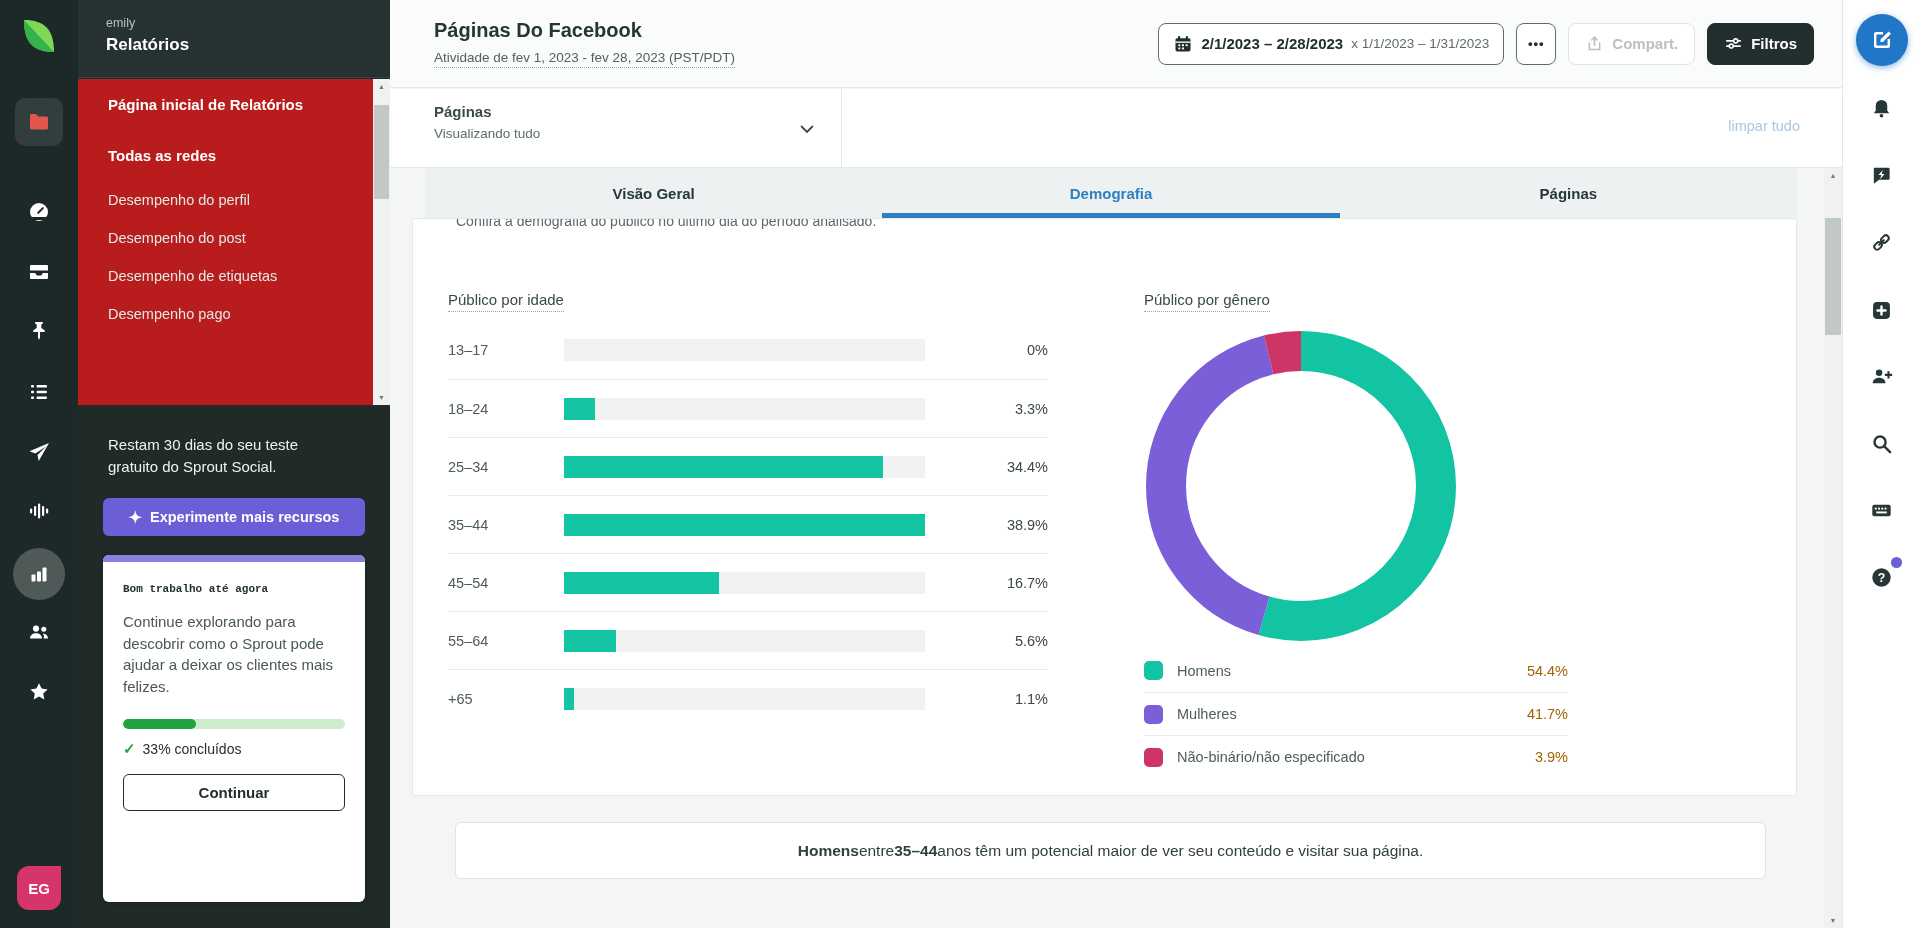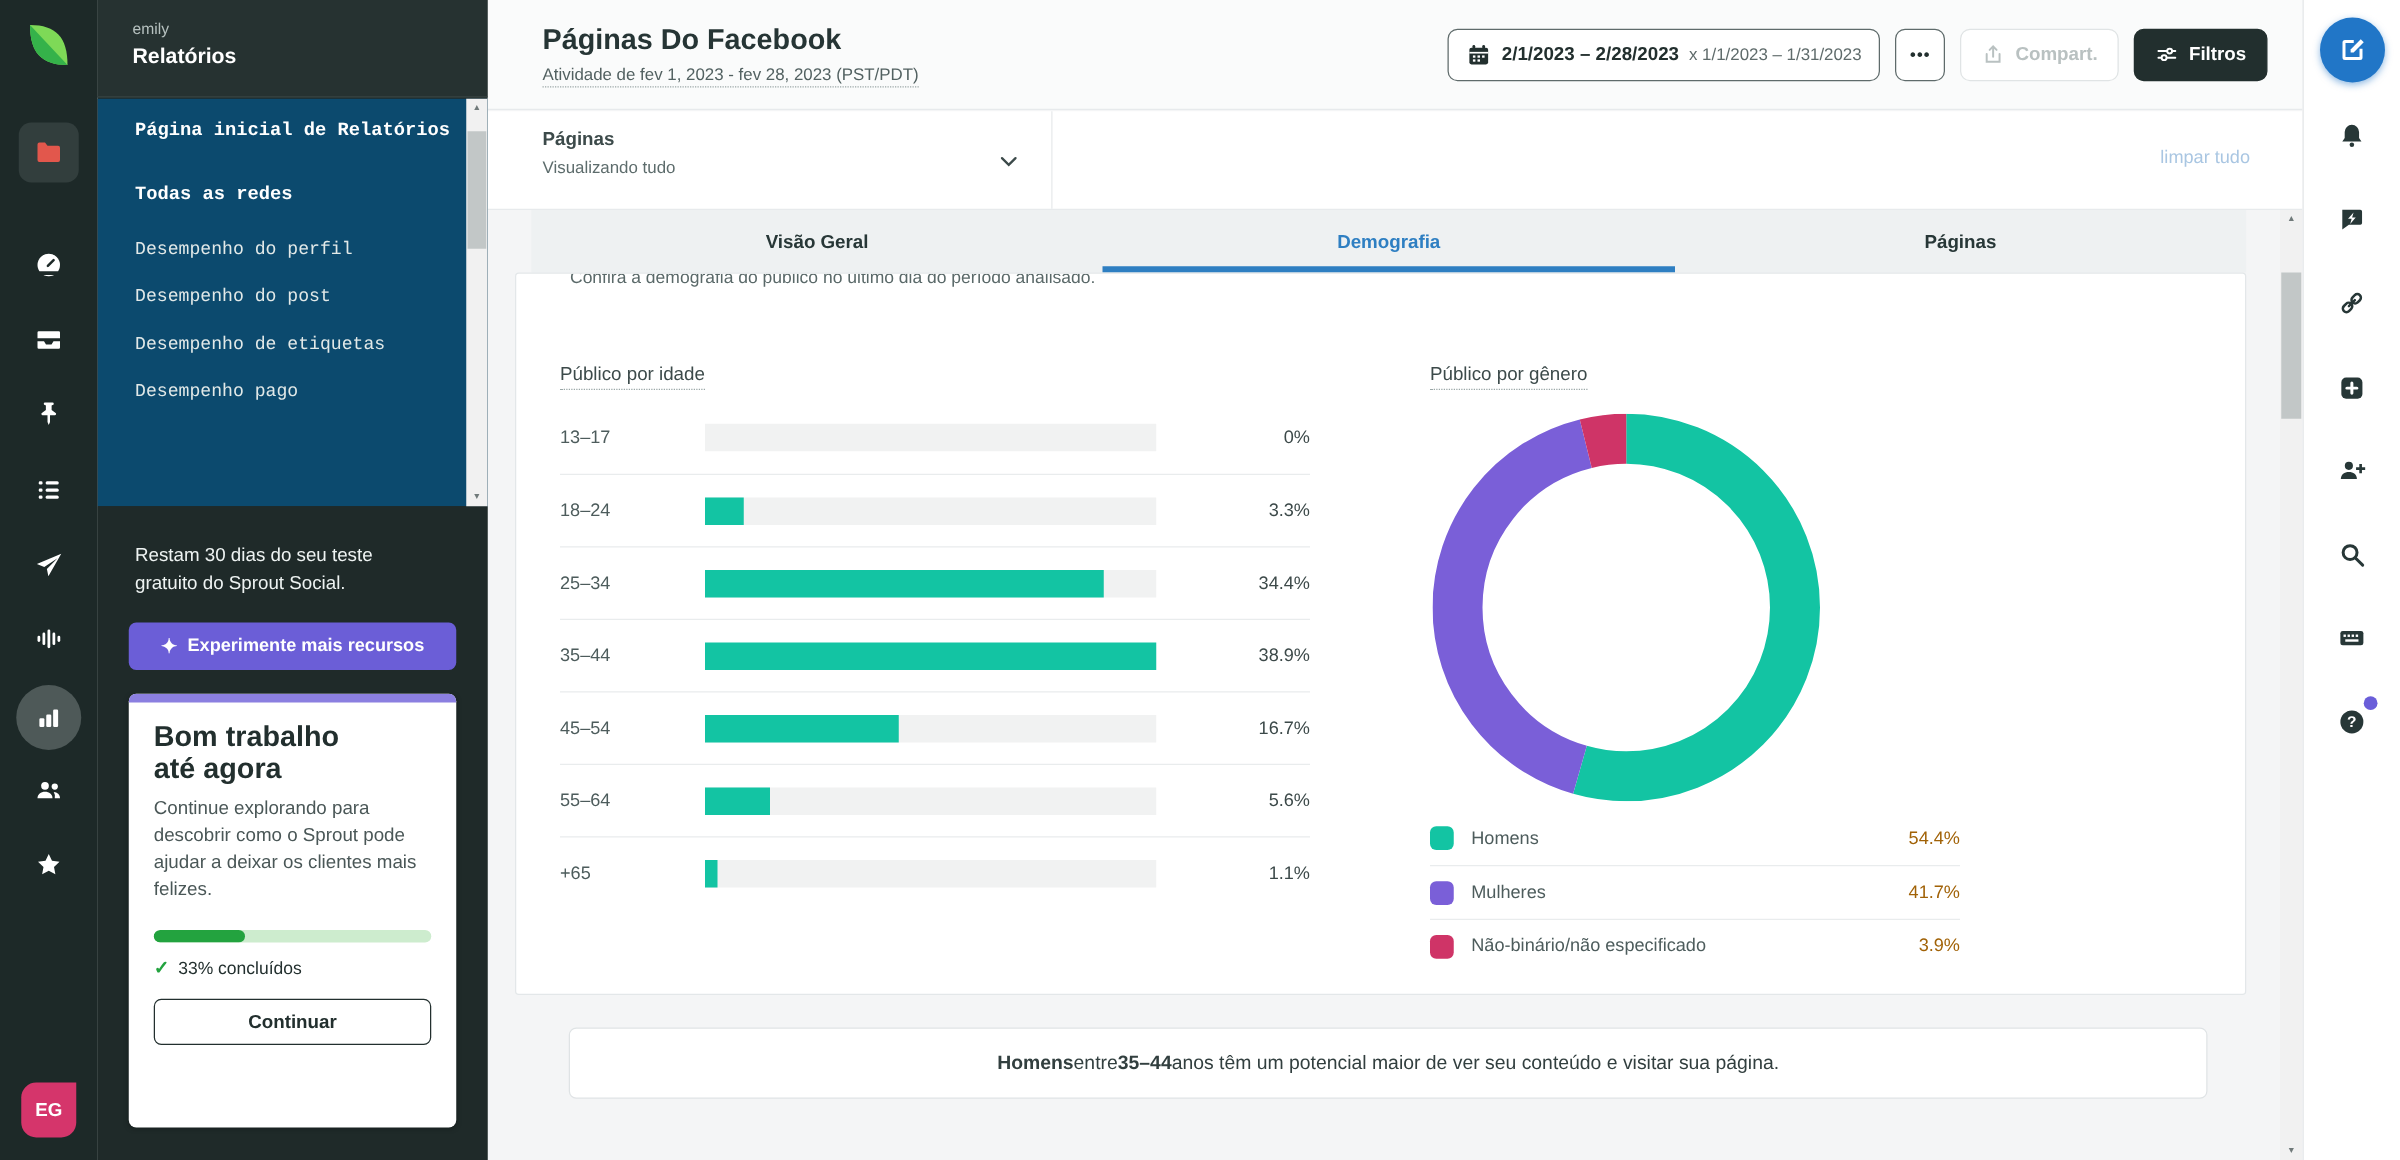--- a/index.html
+++ b/index.html
@@ -12,50 +12,50 @@
   .rail-item svg { width:24px; height:24px; }
   .rail-item.app-active { background:#323e3d; border-radius:10px; }
   .rail-item.circle-active { background:#4e5958; border-radius:50%; width:52px; height:52px; }
   .rail-avatar { position:absolute; left:17px; top:866px; width:44px; height:44px; background:#d5356b; color:#fff; font-size:15px; font-weight:bold; display:flex; align-items:center; justify-content:center; border-radius:12px 0 12px 12px; cursor:pointer; }
 
   
   .sidebar { position:absolute; left:78px; top:0; width:312px; height:928px; background:#1f2a29; z-index:20; }
   .sb-head { position:absolute; top:0; left:0; width:100%; height:78px; background:#263231; border-bottom:1px solid #394443; padding:16px 0 0 28px; }
   .sb-account { font-size:12.5px; color:#b6c1bf; margin-bottom:5px; }
   .sb-title { font-size:17px; font-weight:bold; color:#fff; }
-  .sb-nav { position:absolute; top:79px; left:0; width:100%; height:326px; background:#0c4a6e;font-family:Liberation Mono, monospace; }
+  .sb-nav { position:absolute; top:79px; left:0; width:100%; height:326px; background:#b91c1c; }
   .sb-nav-item { padding:17px 20px 17px 30px; font-size:15px; font-weight:bold; color:#fff; cursor:pointer; display:flex; align-items:center; justify-content:space-between; }
   .sb-nav-item svg { width:16px; height:16px; margin-right:40px; }
   .sb-sub-item { padding:11px 20px 11px 30px; font-size:14.5px; color:#e2e9e8; cursor:pointer; }
   .sb-lower { position:absolute; top:405px; left:0; width:100%; height:523px; background:#1f2a29; }
   .sb-trial { position:absolute; top:29px; left:30px; width:240px; font-size:15px; line-height:22px; color:#eef3f2; }
   .sb-cta { position:absolute; top:93px; left:25px; width:262px; height:38px; background:#6b5ed7; border:none; border-radius:6px; color:#fff; font-size:14.5px; font-weight:bold; font-family:inherit; cursor:pointer; display:flex; align-items:center; justify-content:center; gap:8px; }
   .sb-cta .spark { font-size:16px; }
   .sb-card { position:absolute; top:150px; left:25px; width:262px; height:347px; background:#fff; border-radius:6px; overflow:hidden; box-shadow:0 1px 4px rgba(0,0,0,.25); }
   .sb-card-strip { height:7px; background:#8b7fe0; }
   .sb-card-body { padding:15px 20px 0 20px; }
-  .sb-card-title { font-size:23px; font-weight:bold; color:#222f2e; line-height:25px; margin-bottom:9px; width:150px; }
+  .sb-card-title { font-size:11px; font-weight:bold; color:#222f2e; line-height:25px; margin-bottom:9px; width:150px;font-family:Liberation Mono, monospace; }
   .sb-card-text { font-size:15px; color:#4a5757; line-height:21.5px; margin-bottom:22px; }
   .progress-track { width:100%; height:10px; background:#cdecce; border-radius:5px; overflow:hidden; margin-bottom:11px; }
   .progress-fill { height:100%; background:#23a33f; border-radius:5px; }
   .progress-label { font-size:14px; color:#222f2e; margin-bottom:16px; display:flex; align-items:center; gap:7px; }
   .progress-label .chk { color:#23a33f; font-weight:bold; font-size:15px; }
   .sb-continue { width:222px; height:37px; background:#fff; border:1px solid #222f2e; border-radius:6px; font-family:inherit; font-size:15px; font-weight:bold; color:#222f2e; cursor:pointer; }
 
   
   .os-scroll { position:absolute; background:#f1f1f1; z-index:25; }
   .os-scroll .arrow { position:absolute; left:0; width:100%; height:15px; color:#707a7a; font-size:7px; display:flex; align-items:center; justify-content:center; cursor:pointer; }
   .os-scroll .thumb { position:absolute; left:1px; right:1px; background:#c2c7c7; cursor:pointer; }
   .sb-scrollbar { right:0; top:79px; width:17px; height:326px; }
   .main-scrollbar { right:0; top:168px; width:18px; height:760px; }
 
   
   .main { position:absolute; left:390px; top:0; width:1452px; height:928px; background:#f4f5f6; }
   .main-header { position:absolute; top:0; left:0; width:100%; height:88px; background:#fafbfb; border-bottom:1px solid #e7eaec; display:flex; align-items:center; justify-content:space-between; padding:0 28px 0 44px; }
-  .page-title { font-size:23px; font-weight:bold; color:#263535; margin-bottom:6px; }
+  .page-title { font-size:20px; font-weight:bold; color:#263535; margin-bottom:6px; }
   .page-subtitle { font-size:13.5px; color:#52616 1; color:#526161; border-bottom:1px dotted #9aa7a7; display:inline-block; padding-bottom:2px; cursor:pointer; }
   .header-controls { display:flex; align-items:center; gap:12px; }
   .btn { display:flex; align-items:center; justify-content:center; gap:8px; height:42px; border-radius:8px; background:#fff; font-family:Liberation Sans, sans-serif; cursor:pointer; }
   .date-btn { border:1.5px solid #5f6b6b; padding:0 14px; }
   .date-btn svg { width:20px; height:20px; }
   .date-main { font-size:15px; font-weight:bold; color:#222f2e; }
   .date-compare { font-size:13.5px; color:#5f6b6b; }
   .more-btn { border:1.5px solid #5f6b6b; width:40px; font-size:13px; letter-spacing:1px; color:#222f2e; font-weight:bold; }
   .share-btn { border:1.5px solid #e0e4e5; padding:0 16px; font-size:15px; font-weight:bold; color:#b9c1c1; cursor:default;text-align:right; }
   .share-btn svg { width:19px; height:19px; }

